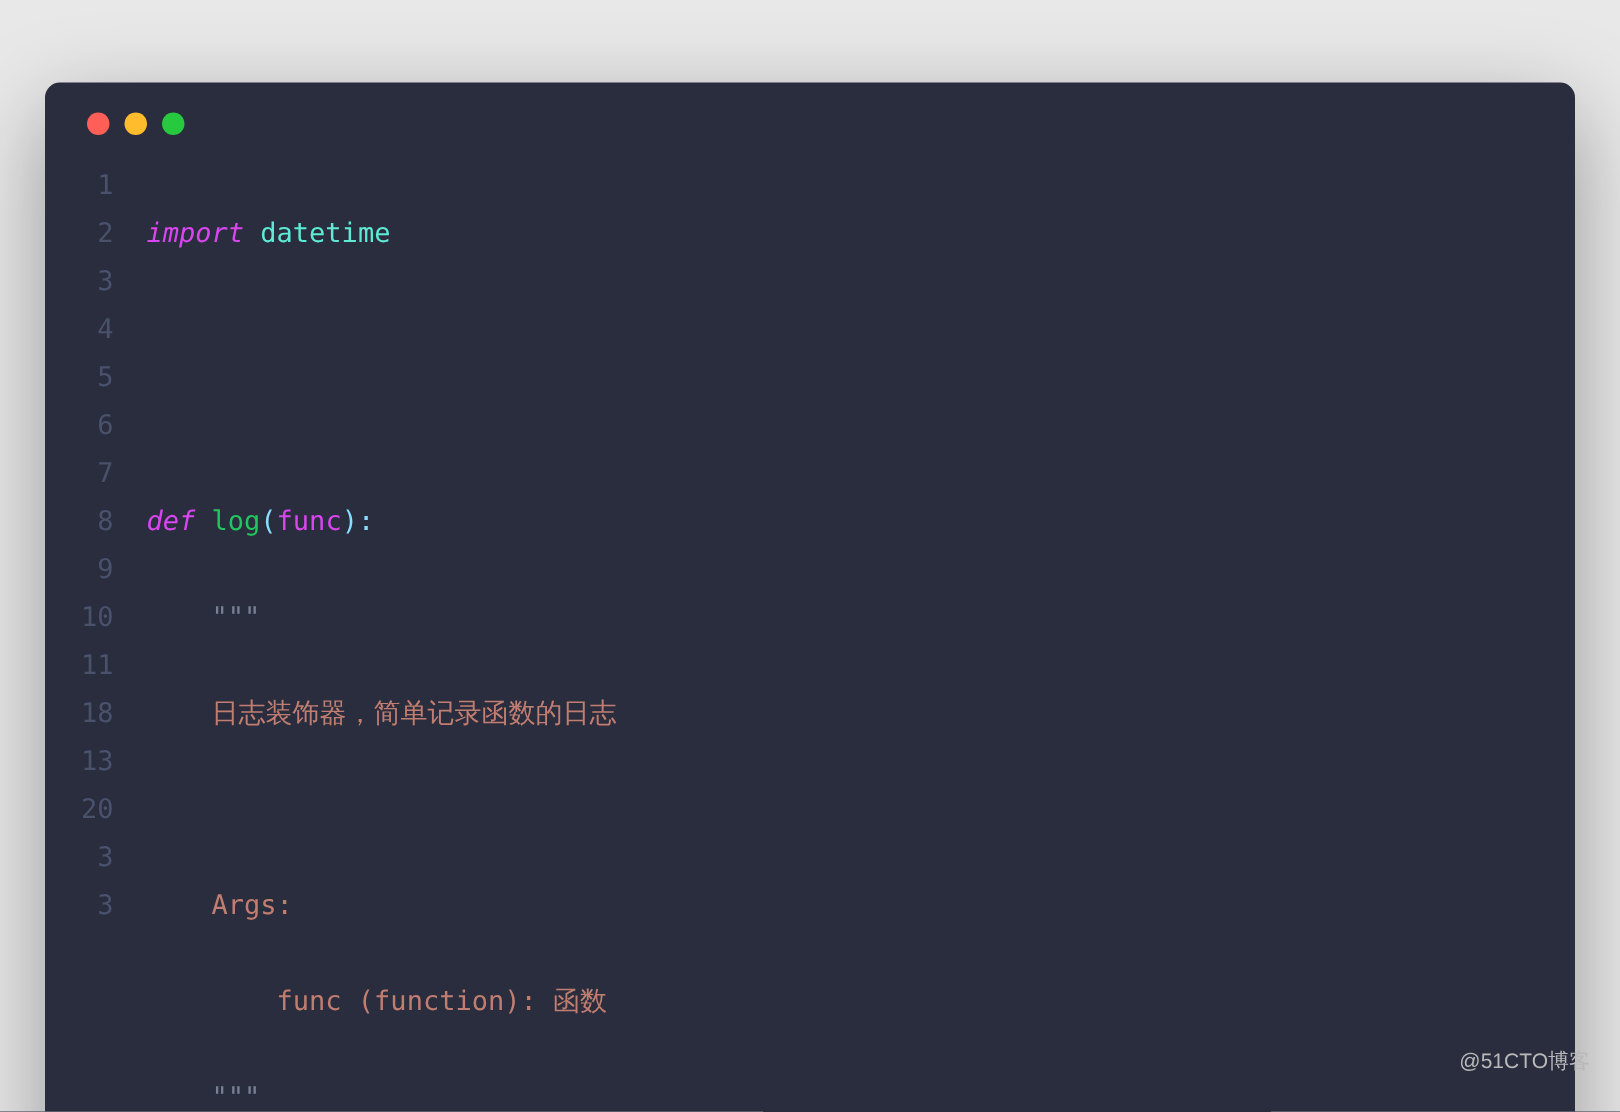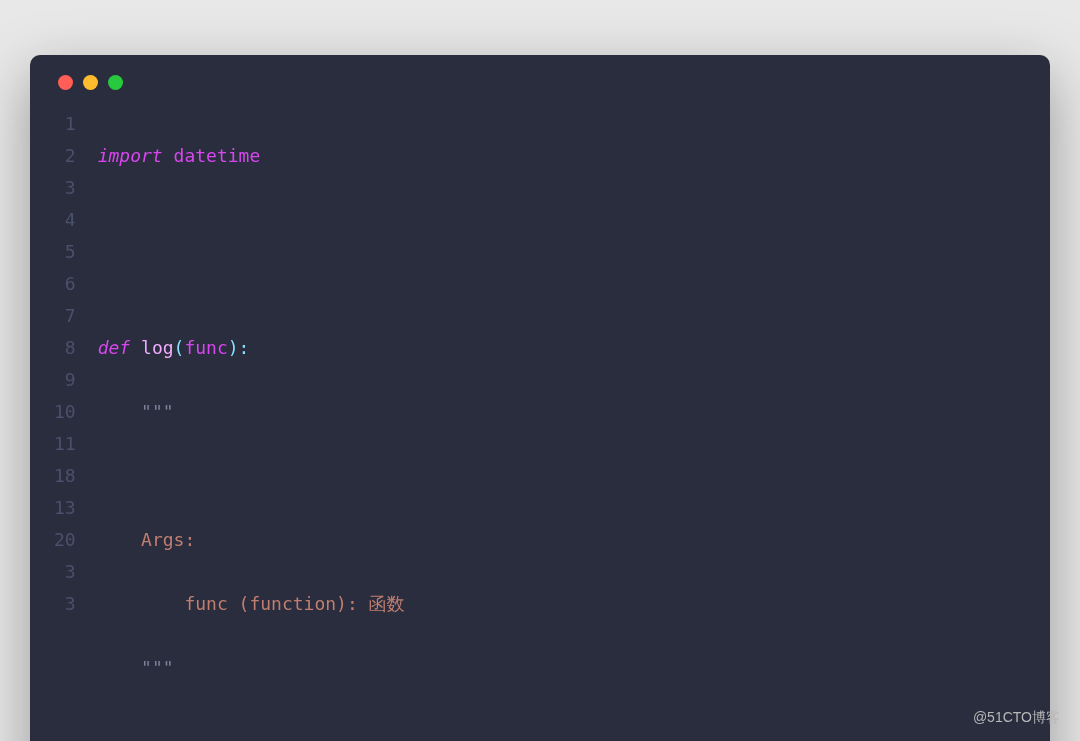--- a/index.html
+++ b/index.html
@@ -43,29 +43,29 @@
       color: #4a516b;
       padding-right: 22px;
       user-select: none;
       min-width: 38px;
     }
     .code-content {
       color: #a6accd;
       white-space: pre;
     }
     .tok-keyword { color: #d946ef; font-style: italic; }
-    .tok-funcname { color: #f0abfc; margin-top: 28px; }
+    .tok-funcname { color: #22c55e; margin-top: 28px; }
     .tok-param { color: #d946ef; }
     .tok-docstring { color: #c17e70; }
     .tok-docstring-quote { color: #7a8096; }
     .tok-punct { color: #89ddff; }
-    .tok-white { color: #d946ef; }
+    .tok-white { color: #5eead4; }
     .watermark {
       position: absolute;
-      bottom: 14px;
+      bottom: 24px;
       right: 20px;
       color: #b8b8b8;
       font-size: 14px;
       font-family: sans-serif;
     }
   </style>
 </head>
 <body>
 
 <div class="editor-window">
@@ -92,20 +92,21 @@
       <div>20</div>
       <div>3</div>
       <div>3</div>
     </div>
     <div class="code-content">
 <div><span class="tok-keyword">import</span> <span class="tok-white">datetime</span></div>
 <div>&nbsp;</div>
 <div>&nbsp;</div>
 <div><span class="tok-keyword">def</span> <span class="tok-funcname">log</span><span class="tok-punct">(</span><span class="tok-param">func</span><span class="tok-punct">)</span><span class="tok-punct">:</span></div>
 <div>    <span class="tok-docstring-quote">"""</span></div>
+<div>    <span class="tok-docstring">日志装饰器，简单记录函数的日志</span></div>
 <div>&nbsp;</div>
 <div>    <span class="tok-docstring">Args:</span></div>
 <div>        <span class="tok-docstring">func (function): 函数</span></div>
 <div>    <span class="tok-docstring-quote">"""</span></div>
 
 
 
 
 
 

